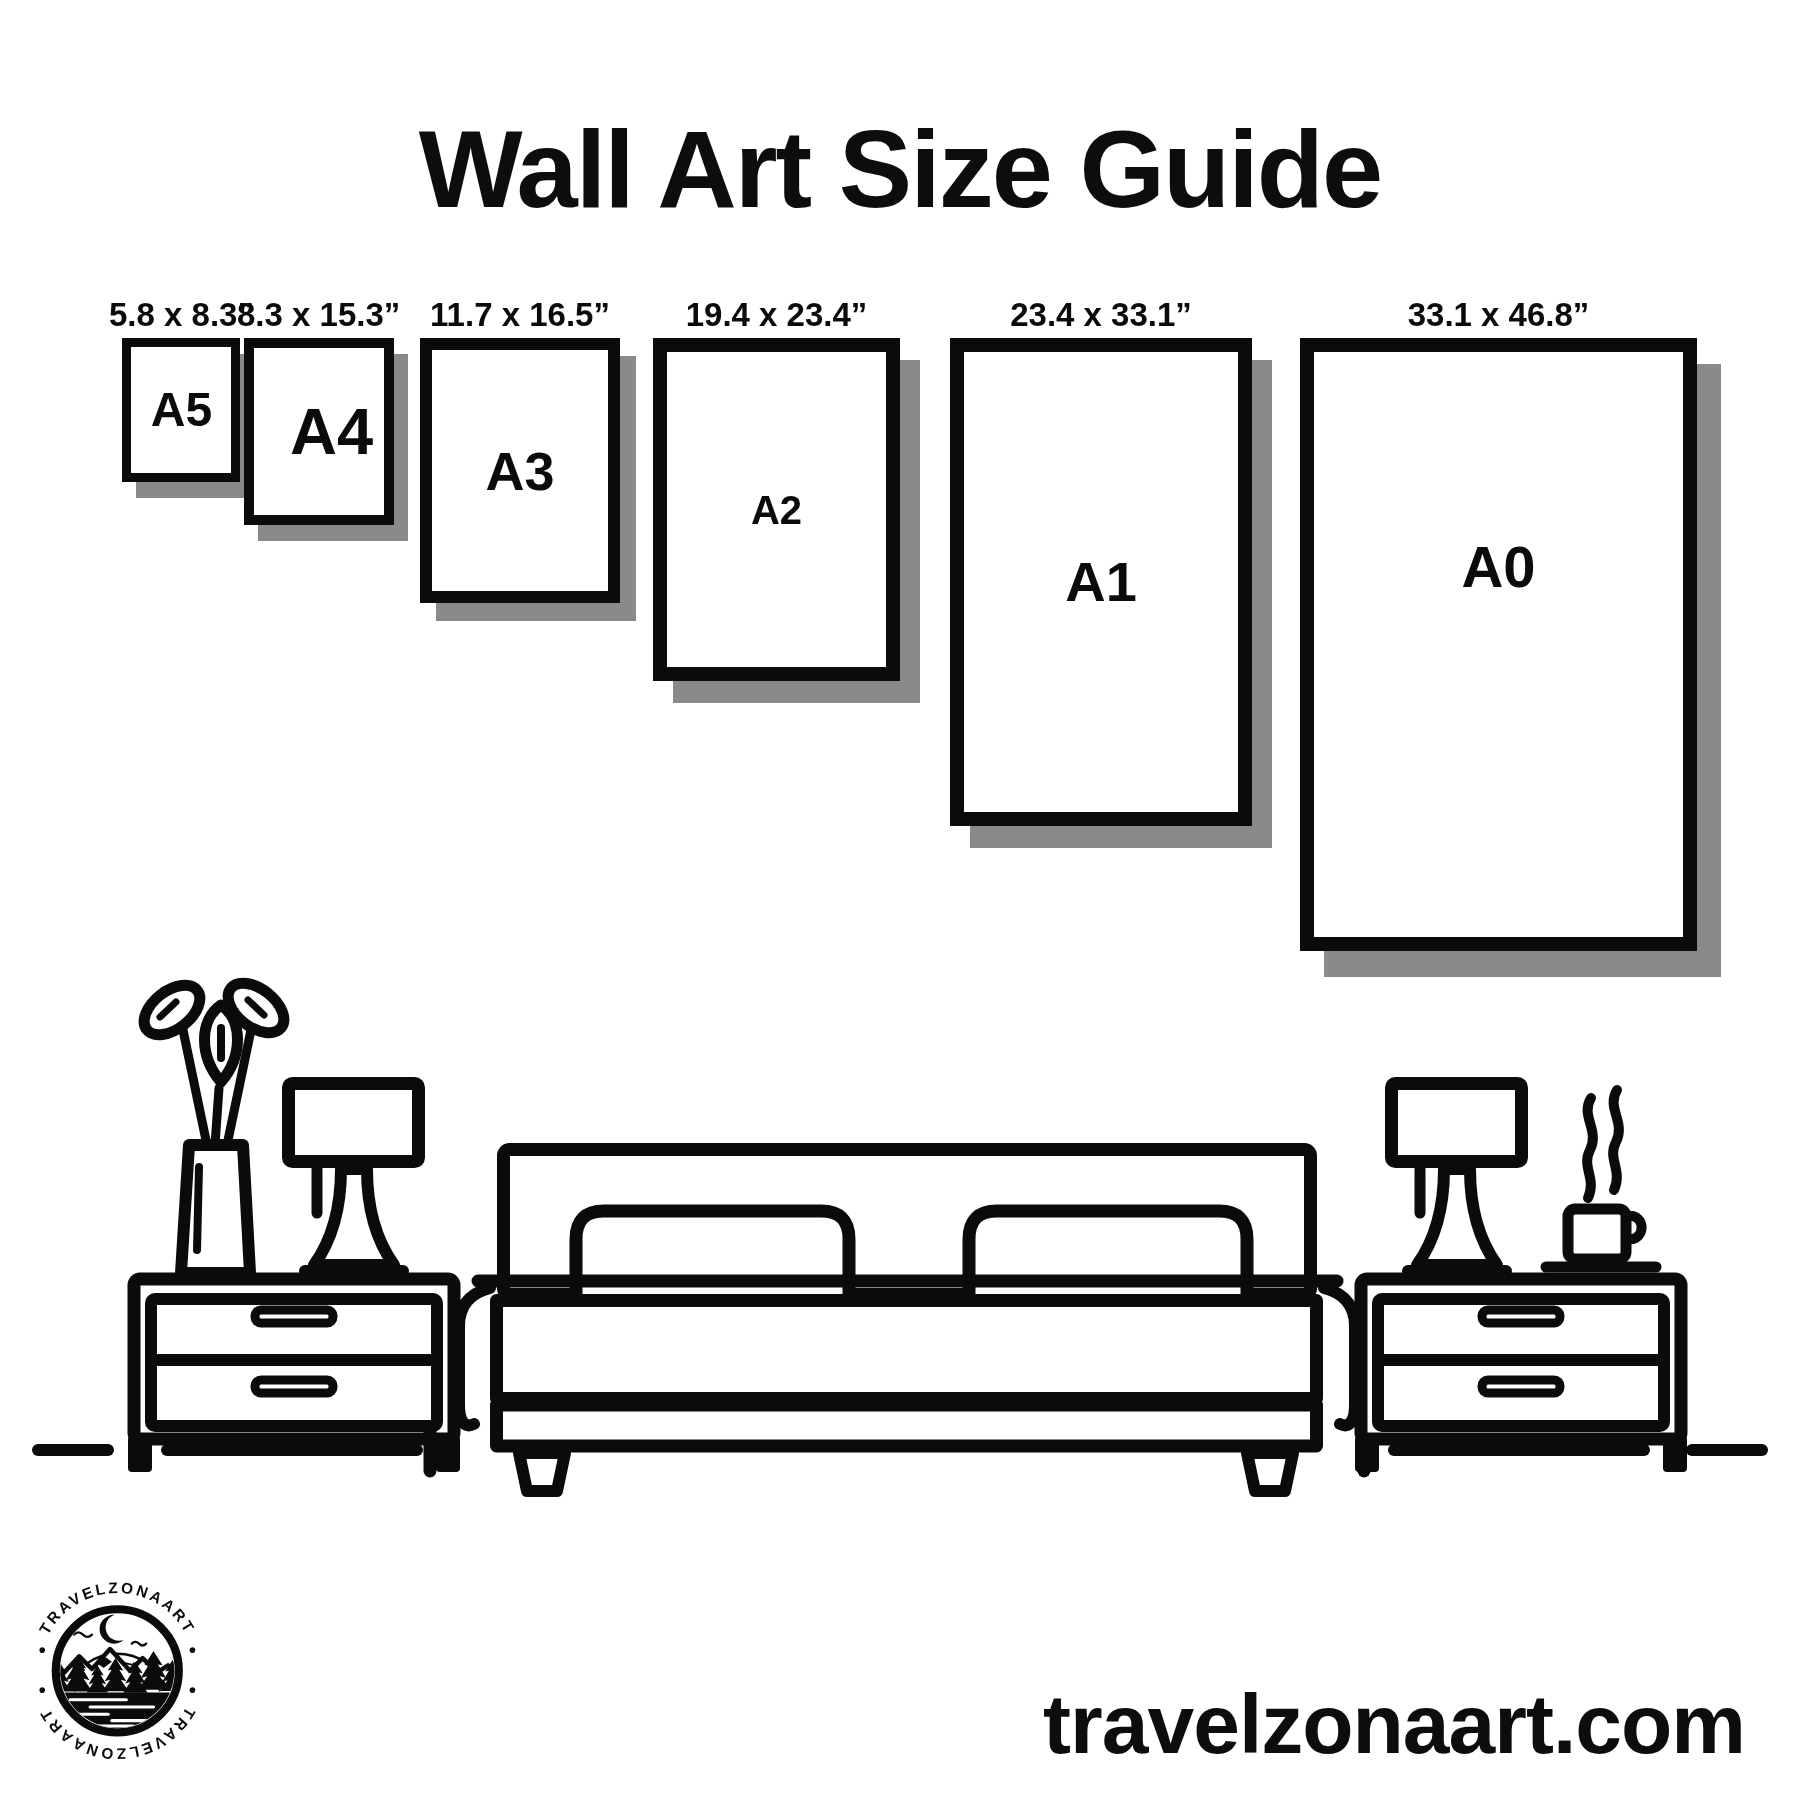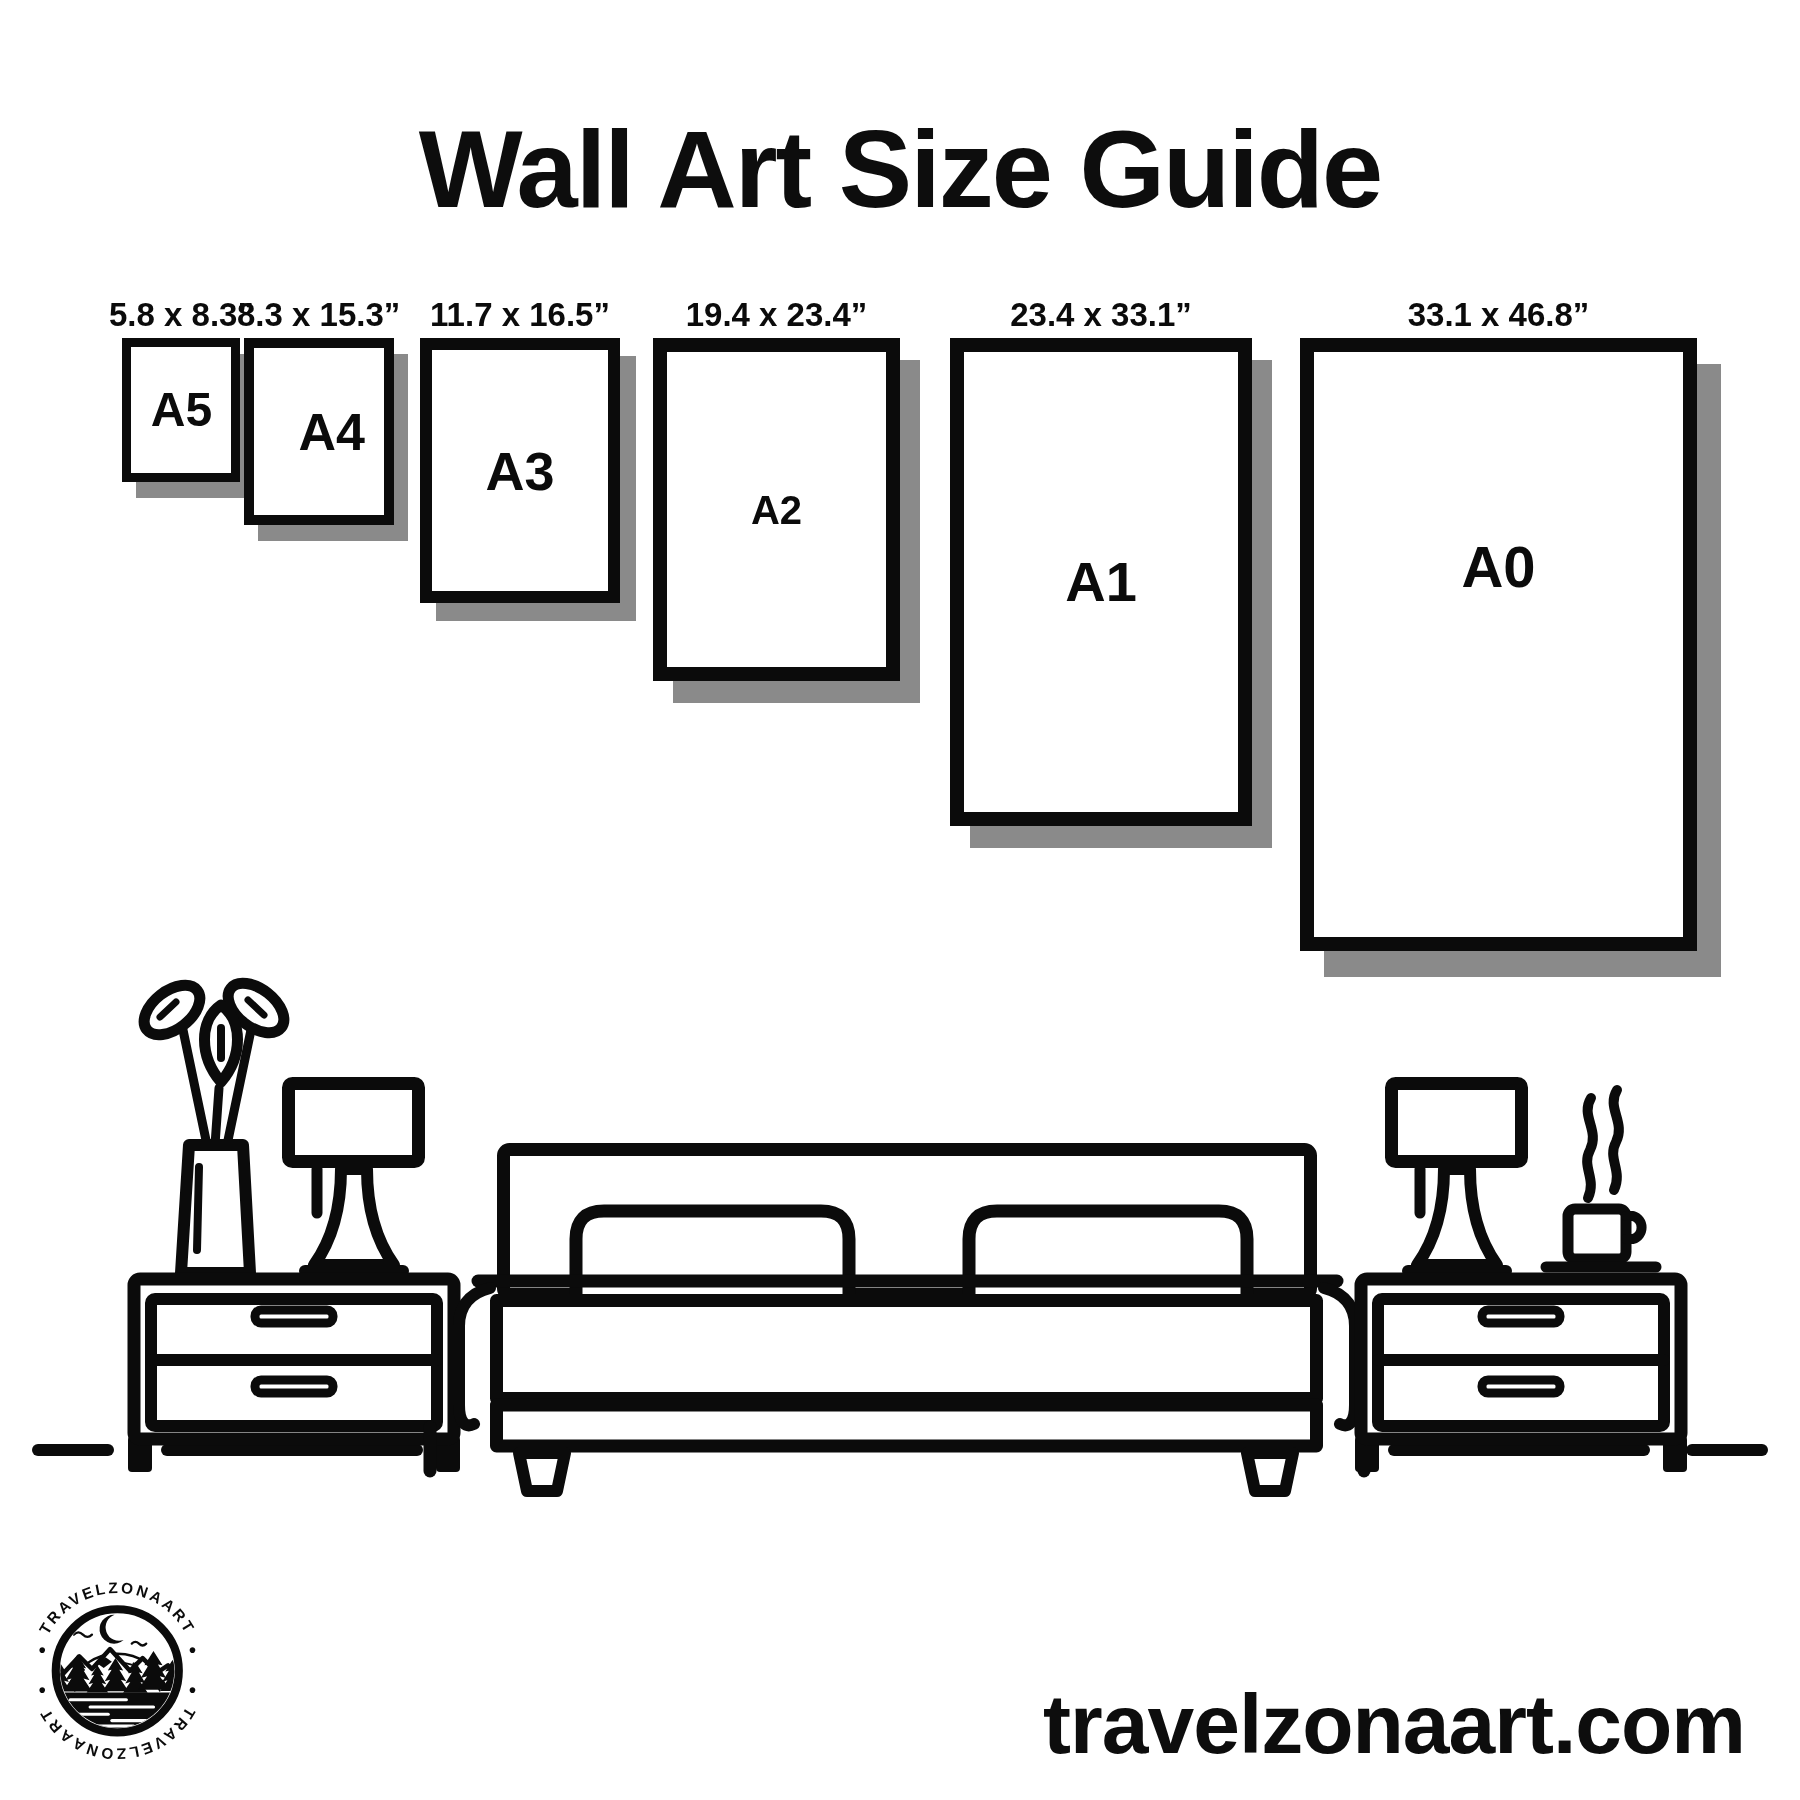--- a/index.html
+++ b/index.html
@@ -22,21 +22,21 @@
   .dim{
     height:46px;display:flex;align-items:center;justify-content:center;
     font-size:33px;font-weight:bold;white-space:nowrap;letter-spacing:0px;
   }
   .paper{
     background:var(--paper);border-style:solid;border-color:var(--ink);
     box-sizing:border-box;display:flex;align-items:center;justify-content:center;
   }
   .code{font-weight:bold;line-height:1;}
   .f-a5{left:109px;} .f-a5 .paper{width:118px;height:144px;border-width:9px;box-shadow:14px 16px 0 var(--sh);} .f-a5 .code{font-size:48px;}
-  .f-a4{left:237px;} .f-a4 .paper{width:150px;height:187px;border-width:10px;box-shadow:14px 16px 0 var(--sh);} .f-a4 .code{font-size:52px;margin-left:26px;}
+  .f-a4{left:237px;} .f-a4 .paper{width:150px;height:187px;border-width:10px;box-shadow:14px 16px 0 var(--sh);} .f-a4 .code{font-size:65px;margin-left:26px;}
   .f-a3{left:420px;} .f-a3 .paper{width:200px;height:265px;border-width:12px;box-shadow:16px 18px 0 var(--sh);} .f-a3 .code{font-size:54px;}
   .f-a2{left:653px;} .f-a2 .paper{width:247px;height:343px;border-width:14px;box-shadow:20px 22px 0 var(--sh);} .f-a2 .code{font-size:40px;}
   .f-a1{left:950px;} .f-a1 .paper{width:302px;height:488px;border-width:14px;box-shadow:20px 22px 0 var(--sh);} .f-a1 .code{font-size:56px;}
   .f-a0{left:1300px;} .f-a0 .paper{width:397px;height:613px;border-width:14px;box-shadow:24px 26px 0 var(--sh);align-items:flex-start;} 
   .f-a0 .code{font-size:58px;padding-top:186px;text-align:center;}
   
   .scene{position:absolute;left:0;top:920px;width:1800px;height:600px;}
   .scene *{vector-effect:none;}
   
   .logo{position:absolute;left:25px;top:1556px;width:190px;height:235px;}

